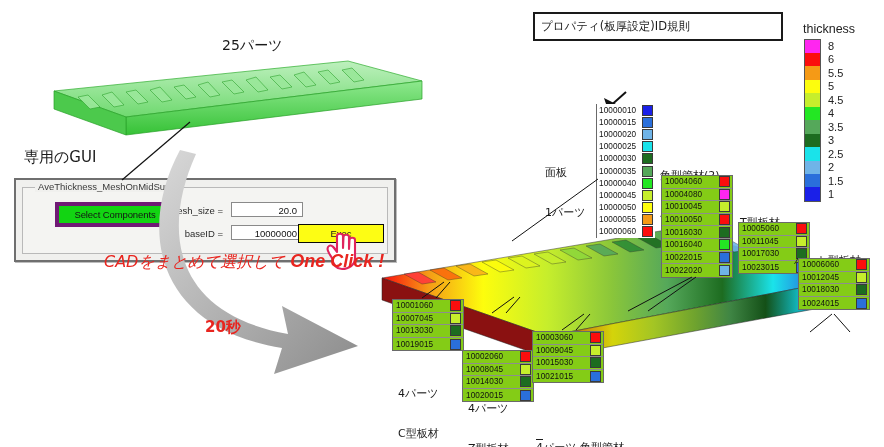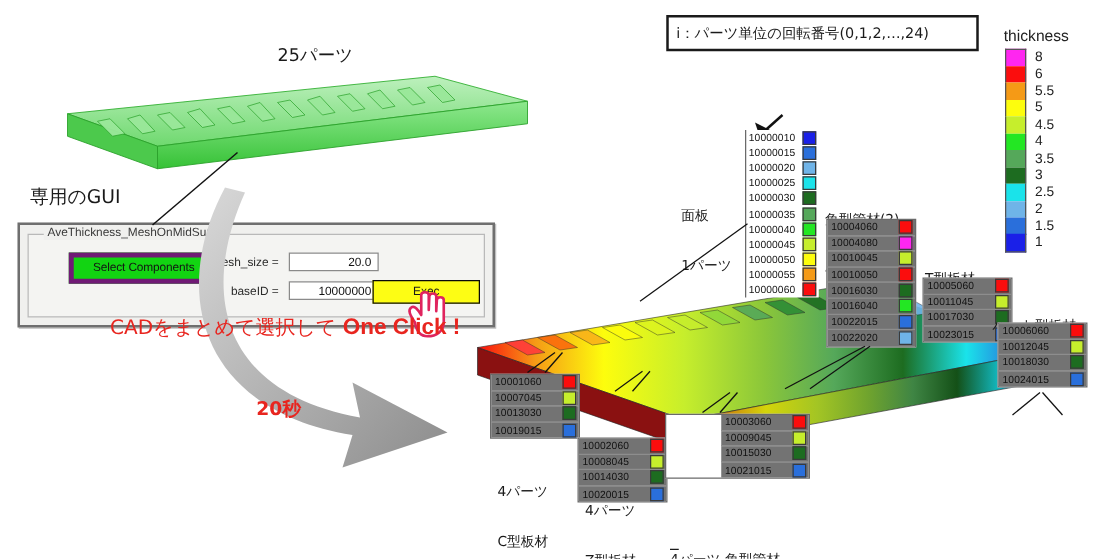--- a/index.html
+++ b/index.html
@@ -62,21 +62,21 @@
   }
   #btn-exec{
     position:absolute;left:275px;top:36px;width:84px;height:17px;
     background:#fdfd14;border:1px solid #0a0a0a;
     font-size:9.5px;color:#1a1a1a;text-align:center;line-height:17px;
   }
 
   
   .idtable{border:1px solid #6a6a6a;background:#ffffff;}
   .idrow{display:flex;align-items:center;height:12.6px;border-bottom:1px solid #8d8d8d;
-         padding:0 2px 0 3px;box-sizing:border-box;background:#737373;}
+         padding:0 2px 0 3px;box-sizing:border-box;background:#84cc16;}
   .idrow:last-child{border-bottom:none;}
   .idnum{font-size:8.2px;color:#111;letter-spacing:0.1px;font-family:"Liberation Sans",sans-serif;}
   .idsw{width:9px;height:9px;margin-left:auto;border:1px solid #3a3a3a;}
 
   
   #list-panel{left:596px;top:104px;}
   #list-panel .idrow{height:12.2px;border-bottom:none;background:transparent;padding-left:2px;justify-content:flex-end;}
   #list-panel{border:none;}
   #list-panel .idsw{margin-left:6px;}
   .cap-sm{font-size:11px;line-height:1.2;white-space:pre;}
@@ -118,21 +118,21 @@
       <polygon points="222,22 232,20 244,32 234,34"></polygon>
       <polygon points="246,20 256,17 268,30 258,32"></polygon>
       <polygon points="270,17 280,15 292,27 282,29"></polygon>
       <polygon points="294,15 304,13 316,25 306,27"></polygon>
     </g>
   </svg>
 </div>
 <div class="abs jp lbl" style="left:222px;top:37px;font-size:14px;">25パーツ</div>
 
 <div class="abs jp" id="prop-box">
-  <div>i：パーツ単位の回転番号(0,1,2,…,24)</div>
+  <div>プロパティ(板厚設定)ID規則</div>
 </div>
 
 <svg class="abs" style="left:596px;top:92px;" width="40" height="22">
   <line x1="30" y1="0" x2="12" y2="16" stroke="#111" stroke-width="2"></line>
   <polygon points="12,18 8,6 20,12" fill="#111"></polygon>
 </svg>
 
 <div class="abs" id="legend">
   <div class="legend-title">thickness</div>
   <div id="legend-rows">
@@ -221,21 +221,21 @@
     <linearGradient id="grArrow" x1="0" y1="0" x2="1" y2="1">
       <stop offset="0" stop-color="#d9d9d9"></stop>
       <stop offset="1" stop-color="#8c8c8c"></stop>
     </linearGradient>
   </defs>
   <path d="M46 6 C10 86 26 166 138 186 L132 158 L208 198 L124 226 L132 200
            C8 180 -14 84 30 2 Z" fill="url(#grArrow)"></path>
 </svg>
 <div class="abs jp lbl red bold" style="left:205px;top:318px;font-size:15px;">20秒</div>
 
-<div class="abs" style="left:88px;top:251px;white-space:nowrap;">
+<div class="abs" style="left:104px;top:251px;white-space:nowrap;font-style:italic;">
   <span class="jp red" style="font-size:16px;">CADをまとめて選択して </span><span class="red bold" style="font-size:18px;">One Click !</span>
 </div>
 
 <div class="model" style="left:378px;top:218px;">
   <svg width="470" height="140" viewBox="0 0 470 140">
     <defs>
       <linearGradient id="deck" x1="0" y1="0" x2="1" y2="0">
         <stop offset="0.00" stop-color="#fb0d0d"></stop>
         <stop offset="0.10" stop-color="#f59a16"></stop>
         <stop offset="0.22" stop-color="#fdfd0d"></stop>
@@ -481,21 +481,21 @@
   </div>
 <div class="abs cap-sm jp" style="left:468px;top:376px;">
   <div>4パーツ</div>
   <div>Z型板材</div>
 </div>
 <svg class="abs" style="left:474px;top:297px;" width="60" height="20">
   <line x1="18" y1="16" x2="40" y2="0" stroke="#111" stroke-width="1"></line>
   <line x1="32" y1="16" x2="46" y2="0" stroke="#111" stroke-width="1"></line>
 </svg>
 
-<div class="abs idtable" style="left:532px;top:331px;width:70px;padding-left:44px;">
+<div class="abs idtable" style="left:532px;top:331px;width:70px;">
     <div class="idrow">
       <span class="idnum">10003060</span>
       <span class="idsw" style="background: rgb(251, 13, 13);"></span>
     </div>
     <div class="idrow">
       <span class="idnum">10009045</span>
       <span class="idsw" style="background: rgb(198, 238, 44);"></span>
     </div>
     <div class="idrow">
       <span class="idnum">10015030</span>

